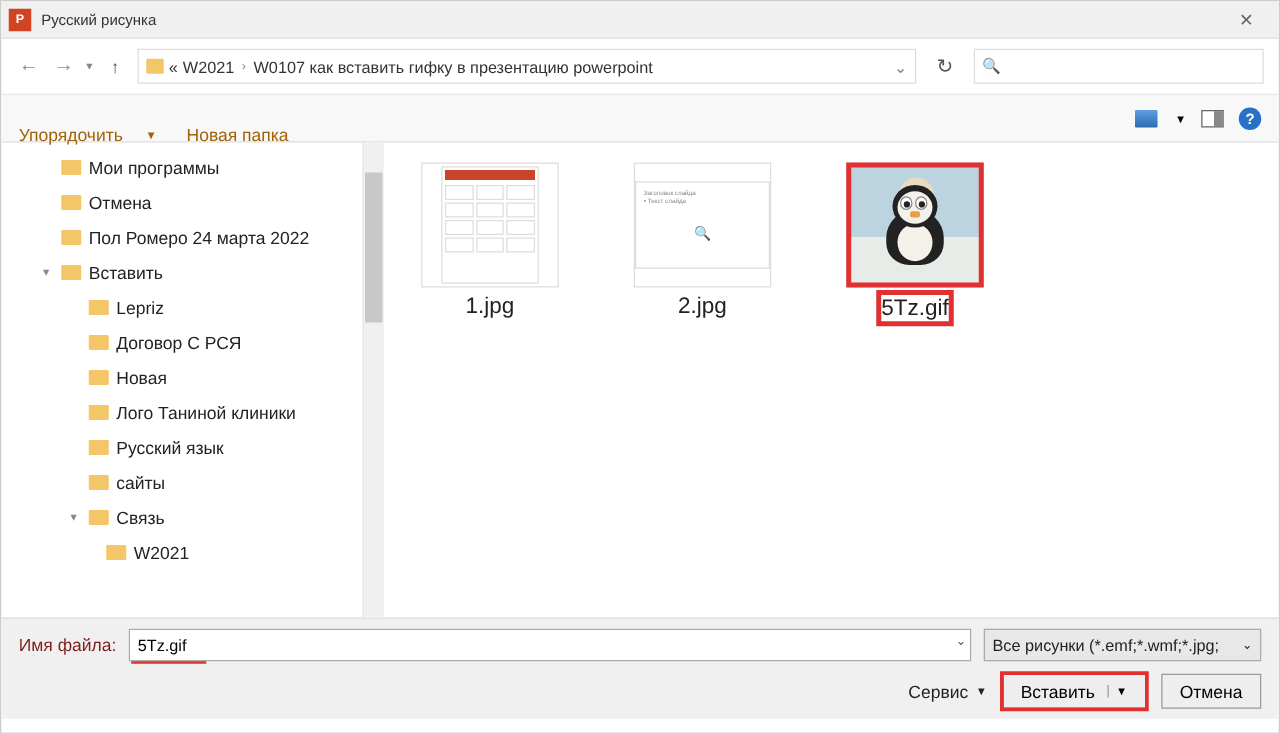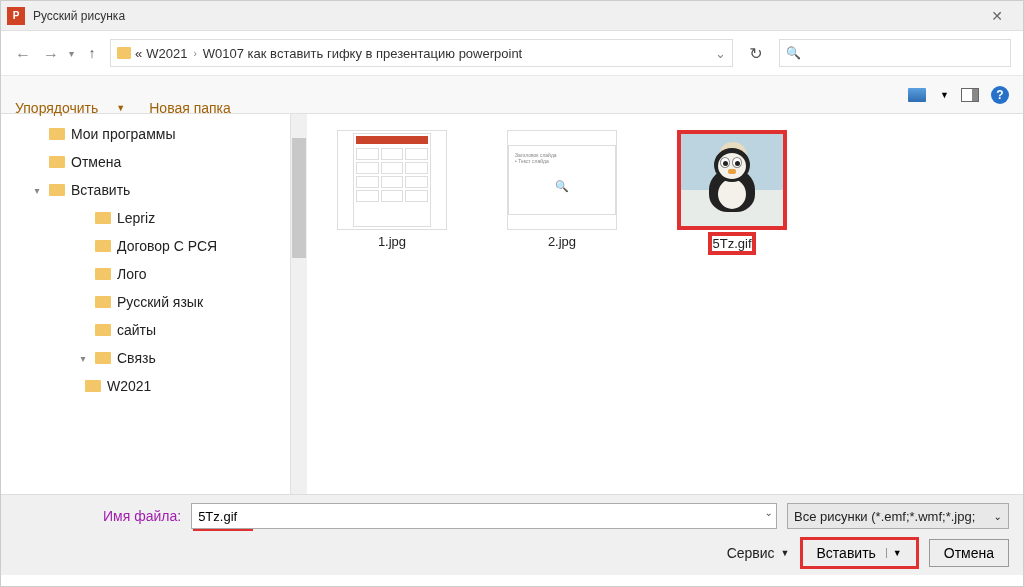--- a/index.html
+++ b/index.html
@@ -33,38 +33,38 @@
 .view-ico { width: 18px; height: 14px; background: linear-gradient(#5aa0e0,#2e6cb0); border-radius: 1px; }
 .pane-ico { width: 18px; height: 14px; border: 1px solid #666; background: linear-gradient(to right,#fff 60%,#888 60%); }
 .help-ico { width: 18px; height: 18px; background: #2871c9; border-radius: 50%; color: #fff; text-align: center; font-size: 12px; line-height: 18px; font-weight: bold; }
 
 
 .body { display: flex; height: 380px; }
 .tree { width: 290px; border-right: 1px solid #e0e0e0; overflow-y: auto; padding: 6px 0; }
 .tree-scroll { width: 16px; background: #f0f0f0; }
 .tree-scroll-thumb { width: 14px; height: 120px; background: #c8c8c8; margin: 24px auto 0; }
 .tree-item { display: flex; align-items: center; height: 28px; font-size: 14px; color: #222; padding-left: 30px; cursor: pointer; gap: 6px; }
-.tree-item.lvl1 { padding-left: 76px; }
+.tree-item.lvl1 { padding-left: 52px; }
 .tree-item.lvl2 { padding-left: 66px; }
 .exp { color: #888; font-size: 10px; width: 12px; display: inline-block; text-align: center; }
 .tree-fico { width: 16px; height: 12px; background: #f3c768; border-radius: 1px; flex-shrink: 0; }
 .tree-wrap { display: flex; }
 
 .files { flex: 1; padding: 16px 20px; display: flex; gap: 40px; align-items: flex-start; }
 .file { width: 130px; text-align: center; cursor: pointer; }
 .file.selected .thumb { outline: 4px solid #e03030; outline-offset: -4px; }
 .file.selected .fname-wrap { outline: 4px solid #e03030; outline-offset: -2px; background: #fff; padding: 2px; }
 .thumb { width: 110px; height: 100px; margin: 0 auto 4px; background: #fff; border: 1px solid #ddd; display: flex; align-items: center; justify-content: center; overflow: hidden; }
-.fname { font-size: 13px; color: #222; }
+.fname { font-size: 18px; color: #222; }
 .fname-wrap { display: inline-block; }
 
 
 .bottom { background: #f0f0f0; border-top: 1px solid #ddd; padding: 8px 14px; }
 .row1 { display: flex; align-items: center; gap: 10px; margin-bottom: 10px; }
-.fn-label { font-size: 14px; color: #a21caf; margin-left: 88px; }
+.fn-label { font-size: 14px; color: #7f1d1d; }
 .fn-input-wrap { position: relative; flex: 1; }
 .fn-input { height: 26px; width: 100%; border: 1px solid #aaa; padding: 0 22px 0 6px; font-size: 13px; background: #fff; }
 .fn-underline { position: absolute; bottom: -2px; left: 2px; width: 60px; height: 2px; background: #e03030; }
 .fn-drop { position: absolute; right: 4px; top: 4px; color: #555; font-size: 10px; cursor: pointer; }
 .filter { width: 222px; height: 26px; border: 1px solid #aaa; display: flex; align-items: center; padding: 0 6px; font-size: 13px; color: #222; background: #e8e8e8; cursor: pointer; }
 .row2 { display: flex; align-items: center; justify-content: flex-end; gap: 12px; }
 .svc { font-size: 14px; color: #222; display: flex; align-items: center; gap: 6px; cursor: pointer; margin-left: 36px; }
 .btn { height: 28px; padding: 0 14px; border: 1px solid #999; background: #eee; font-size: 14px; cursor: pointer; display: flex; align-items: center; }
 .btn.insert { outline: 3px solid #e03030; outline-offset: -1px; }
 .btn-drop { border-left: 1px solid #999; margin-left: 10px; padding-left: 6px; font-size: 9px; }
@@ -139,38 +139,48 @@
           <span class="exp"></span>
           <span class="tree-fico"></span>
           <span>Мои программы</span>
         </div>
         <div class="tree-item lvl0">
           <span class="exp"></span>
           <span class="tree-fico"></span>
           <span>Отмена</span>
         </div>
         <div class="tree-item lvl0">
+          <span class="exp"></span>
+          <span class="tree-fico"></span>
+          <span>Пол Ромеро 24 марта 2022</span>
+        </div>
+        <div class="tree-item lvl0">
           <span class="exp">▾</span>
           <span class="tree-fico"></span>
           <span>Вставить</span>
         </div>
         <div class="tree-item lvl1">
           <span class="exp"></span>
           <span class="tree-fico"></span>
           <span>Lepriz</span>
         </div>
         <div class="tree-item lvl1">
           <span class="exp"></span>
           <span class="tree-fico"></span>
           <span>Договор С РСЯ</span>
         </div>
         <div class="tree-item lvl1">
           <span class="exp"></span>
           <span class="tree-fico"></span>
-          <span>Лого</span>
+          <span>Новая</span>
+        </div>
+        <div class="tree-item lvl1">
+          <span class="exp"></span>
+          <span class="tree-fico"></span>
+          <span>Лого Таниной клиники</span>
         </div>
         <div class="tree-item lvl1">
           <span class="exp"></span>
           <span class="tree-fico"></span>
           <span>Русский язык</span>
         </div>
         <div class="tree-item lvl1">
           <span class="exp"></span>
           <span class="tree-fico"></span>
           <span>сайты</span>

